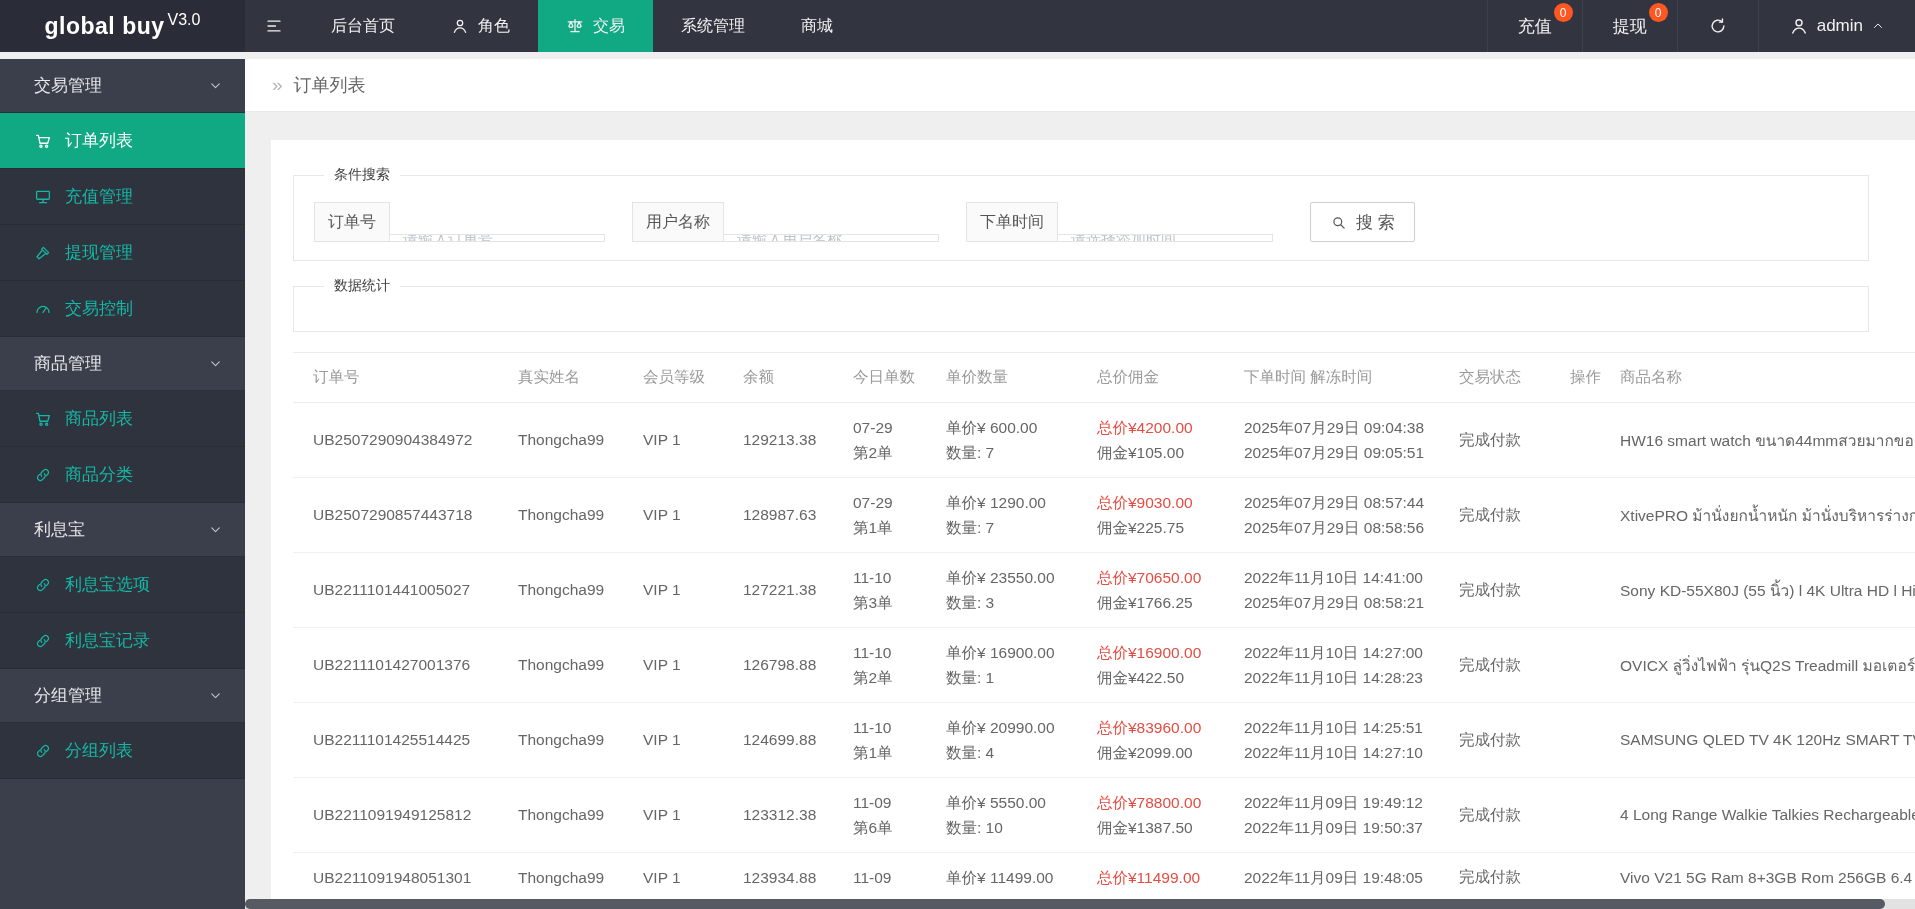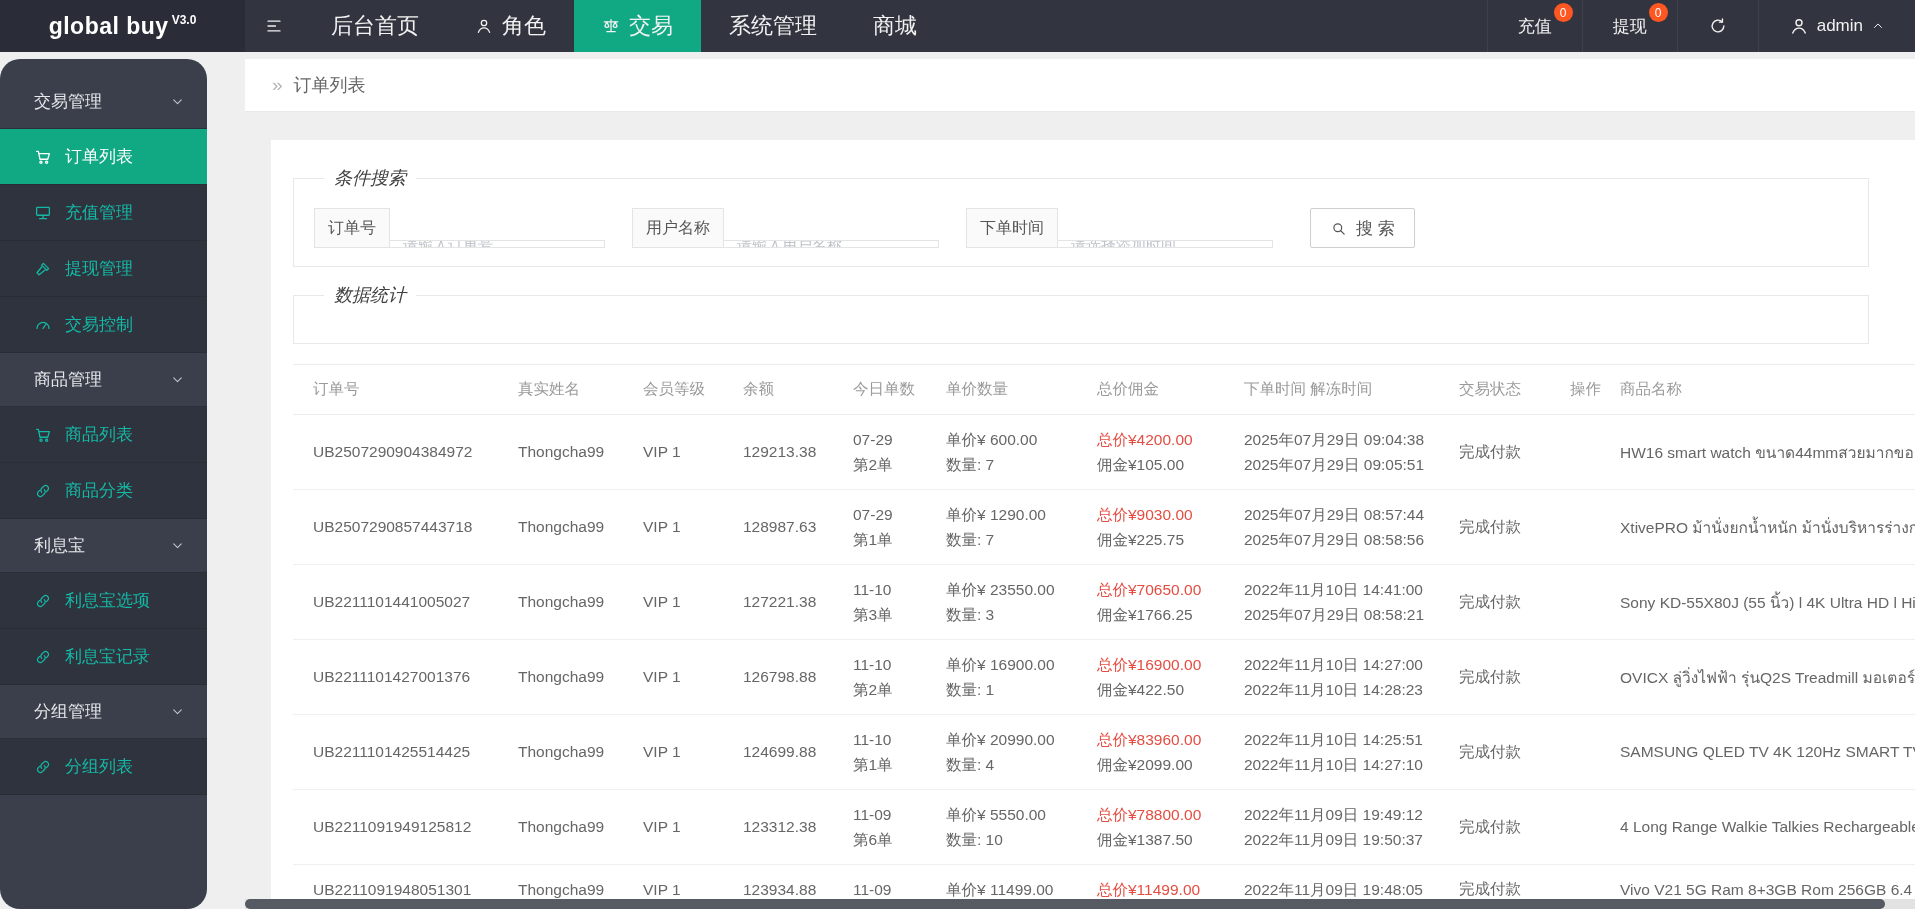--- a/index.html
+++ b/index.html
@@ -6,55 +6,55 @@
   html,body { width:1915px; height:909px; overflow:hidden; background:#e9e9e9;
     font-family:"Liberation Sans","DejaVu Sans",sans-serif; }
   .page { position:relative; width:1915px; height:909px; overflow:hidden; background:#efefef; }
 
   
   .navbar { position:absolute; top:0; left:0; right:0; height:52px; background:var(--navbar,#32353f);
     display:flex; align-items:stretch; color:#f1f1f1; z-index:30; }
   .logo { width:245px; flex:0 0 245px; background:var(--logo-bg,#2a2d37); display:flex; align-items:center;
     justify-content:center; color:#fff; }
   .logo-text { font-size:23px; font-weight:bold; letter-spacing:.5px; }
-  .logo sup { font-size:12px; font-weight:bold; margin-left:3px; position:relative; top:-6px; }
+  .logo sup { font-size:16px; font-weight:normal; margin-left:3px; position:relative; top:-6px; }
   .nav-toggle { width:58px; display:flex; align-items:center; justify-content:center; cursor:pointer; }
   #nav-items { display:flex; align-items:stretch; }
-  .nav-item { display:flex; align-items:center; gap:9px; padding:0 28px; font-size:22px; color:#f2f2f2; cursor:pointer; }
+  .nav-item { display:flex; align-items:center; gap:9px; padding:0 28px; font-size:16px; color:#f2f2f2; cursor:pointer; }
   .nav-item.active { background:var(--accent,#11a983); }
   .nav-right { margin-left:auto; display:flex; align-items:stretch; }
   .nav-chip { position:relative; display:flex; align-items:center; gap:8px; padding:0 30px; font-size:17px;
     border-left:1px solid rgba(255,255,255,.06); cursor:pointer; }
   .badge { position:absolute; top:3px; right:9px; min-width:19px; height:19px; padding:0 5px; border-radius:10px;
     background:var(--badge,#ff5722); color:#fff; font-size:12px; display:flex; align-items:center; justify-content:center; }
   .icon svg { display:block; width:18px; height:18px; fill:none; stroke:currentColor; stroke-width:1.7;
     stroke-linecap:round; stroke-linejoin:round; }
   .nav-chip .icon svg { width:20px; height:20px; }
   .icon.small svg { width:14px; height:14px; }
 
   
-  .sidebar { position:absolute; top:59px; left:0; bottom:0; width:207px; background:var(--sidebar,#3b3f4b);
-    padding-top:16px; z-index:20;border-radius:20px; }
+  .sidebar { position:absolute; top:59px; left:0; bottom:0; width:245px; background:var(--sidebar,#3b3f4b);
+    padding-top:0; z-index:20; }
   .side-group-header { height:54px; display:flex; align-items:center; justify-content:space-between;
     padding:0 22px 0 34px; color:#e6e7ea; font-size:17px; cursor:pointer; border-bottom:1px solid #2c2f39; }
   .side-group-header .icon svg { width:15px; height:15px; opacity:.8; }
   .side-item { height:56px; display:flex; align-items:center; gap:13px; padding-left:34px;
     background:var(--sidebar-item,#2f333d); color:#14b8a6; font-size:17px; cursor:pointer; border-bottom:1px solid #2a2d36; }
   .side-item .icon svg { width:18px; height:18px; }
   .side-item.active { background:var(--accent,#11a983); color:#fff; }
 
   
   .main { position:absolute; left:245px; top:59px; right:0; bottom:0; background:#efefef; overflow:hidden; }
   .breadcrumb { height:53px; background:#fff; display:flex; align-items:center; gap:11px; padding-left:27px;
     font-size:18px; color:#666; border-bottom:1px solid #e8e8e8; }
   .bc-icon { color:#b5b5b5; font-size:19px; }
 
   .card { position:absolute; top:81px; left:26px; right:0; bottom:0; background:#fff; padding:26px 22px; overflow:hidden; }
   fieldset { border:1px solid #e8e8e8; width:1576px; padding:18px 20px; margin-bottom:16px; }
-  legend { padding:0 10px; margin-left:10px; font-size:18px; color:#404040;font-style:italic; }
+  legend { padding:0 10px; margin-left:10px; font-size:14px; color:#404040; }
 
   .search-row { display:flex; align-items:center; gap:27px; }
   .input-group { display:flex; height:40px; }
   .addon { background:#fafafa; border:1px solid #e4e4e4; display:flex; align-items:center; padding:0 13px;
     color:#555; font-size:16px; white-space:nowrap; }
   .input { border:1px solid #e4e4e4; border-left:none; width:215px; padding:0 13px; font-size:15px; color:#333; outline:none;margin-top:32px; }
   .input::placeholder { color:#bfc3c9; }
   .search-btn { height:40px; display:flex; align-items:center; gap:9px; padding:0 19px; margin-left:10px;
     background:#fff; border:1px solid #cfcfcf; border-radius:2px; font-size:17px; color:#555; cursor:pointer; }
   .search-btn .icon svg { width:17px; height:17px; }

